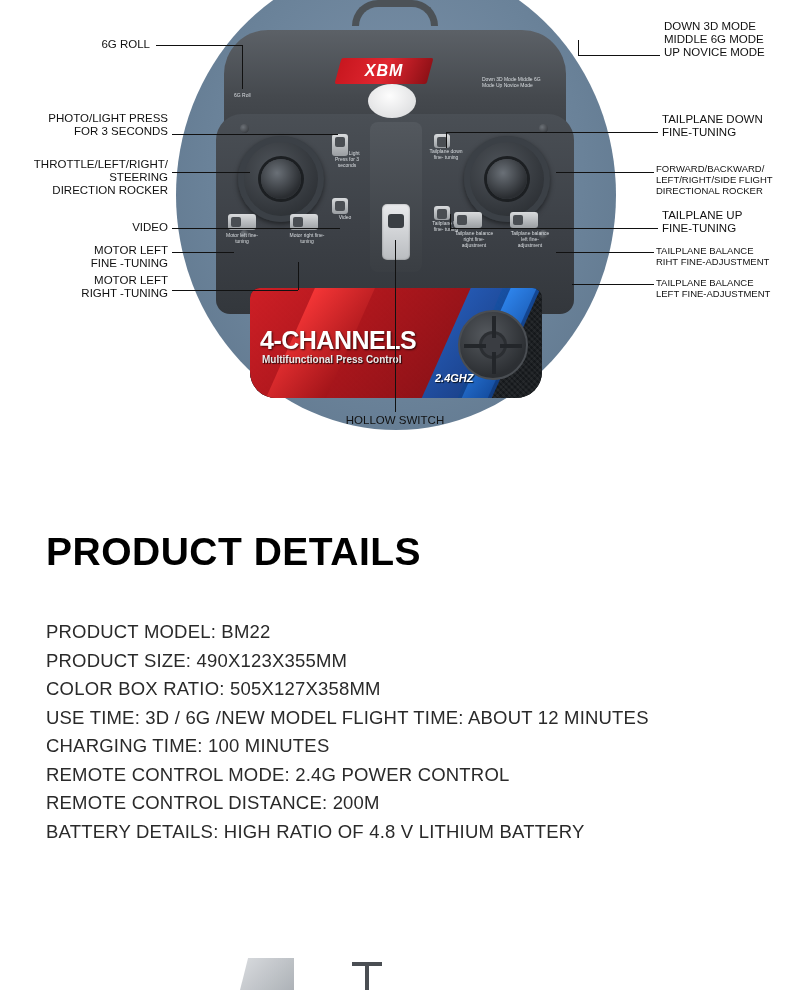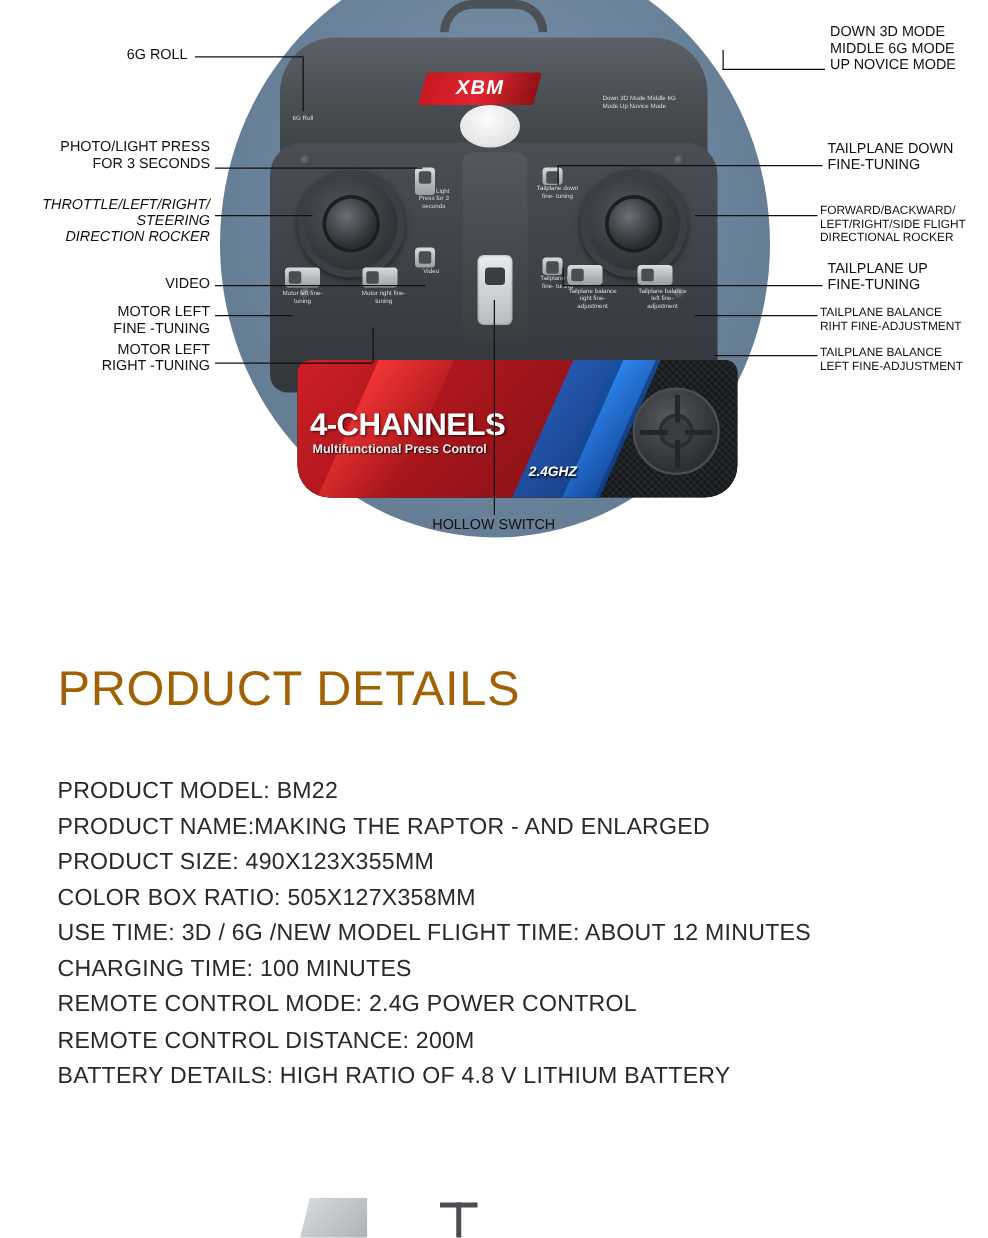--- a/index.html
+++ b/index.html
@@ -36,21 +36,21 @@
     position: absolute; left: 14px; top: 12px; width: 342px; height: 120px;
     background: linear-gradient(180deg,#5c6167 0%, #45494e 55%, #3a3e43 100%);
     border-radius: 44px 44px 18px 18px;
   }
   .body-main {
     position: absolute; left: 6px; top: 96px; width: 358px; height: 200px;
     background: linear-gradient(180deg,#4a4f55 0%, #3c4046 60%, #33373c 100%);
     border-radius: 26px 26px 14px 14px;
   }
   .bottom-panel {
-    position: absolute; left: 28px; top: 270px; width: 352px; height: 110px;
+    position: absolute; left: 40px; top: 270px; width: 292px; height: 110px;
     background: linear-gradient(180deg,#1a1d21 0%, #121417 100%);
     border-radius: 10px 10px 26px 26px;
     overflow: hidden;
   }
   .carbon {
     position: absolute; inset: 0;
     background:
       repeating-linear-gradient(45deg, rgba(255,255,255,.045) 0 2px, rgba(0,0,0,0) 2px 4px),
       repeating-linear-gradient(-45deg, rgba(255,255,255,.03) 0 2px, rgba(0,0,0,0) 2px 4px),
       #15181b;
@@ -181,21 +181,21 @@
   .callout.r { text-align: right; }
   .callout.l { text-align: left; }
   .callout.c { text-align: center; }
 
   .lead { position: absolute; background: #111; height: 1px; }
   .leadv { position: absolute; background: #111; width: 1px; }
 
   
   .pd-title {
     position: absolute; left: 46px; top: 530px;
-    font-size: 39px; font-weight: 400; color: #a16207; letter-spacing: .5px;
+    font-size: 39px; font-weight: 700; color: #000000; letter-spacing: .5px;
   }
   .pd-list {
     position: absolute; left: 46px; top: 618px; width: 730px;
   }
   .pd-list div {
     font-size: 18.5px; color: #2a2a2a; line-height: 28.5px;
     letter-spacing: .2px;
   }
   .footer-shape {
     position: absolute; left: 238px; top: 958px; width: 56px; height: 40px;
@@ -297,21 +297,21 @@
     </div>
 
     <div class="callout r" style="left:30px; top:38px; width:120px;">6G ROLL</div>
     <div class="lead" style="left:156px; top:45px; width:86px;"></div>
     <div class="leadv" style="left:242px; top:45px; height:44px;"></div>
 
     <div class="callout r" style="left:8px; top:112px; width:160px;">PHOTO/LIGHT PRESS
 FOR  3 SECONDS</div>
     <div class="lead" style="left:172px; top:134px; width:166px;"></div>
 
-    <div class="callout r" style="left:4px; top:158px; width:164px;font-style:italic;">THROTTLE/LEFT/RIGHT/
+    <div class="callout r" style="left:4px; top:158px; width:164px;">THROTTLE/LEFT/RIGHT/
 STEERING
 DIRECTION ROCKER</div>
     <div class="lead" style="left:172px; top:172px; width:78px;"></div>
 
     <div class="callout r" style="left:60px; top:221px; width:108px;">VIDEO</div>
     <div class="lead" style="left:172px; top:228px; width:168px;"></div>
 
     <div class="callout r" style="left:18px; top:244px; width:150px;">MOTOR LEFT
 FINE -TUNING</div>
     <div class="lead" style="left:172px; top:252px; width:62px;"></div>
@@ -351,21 +351,20 @@
     <div class="lead" style="left:572px; top:284px; width:82px;"></div>
 
     <div class="callout c" style="left:330px; top:414px; width:130px;">HOLLOW SWITCH</div>
     <div class="leadv" style="left:395px; top:240px; height:172px;"></div>
   </div>
 
   <div class="pd-title">PRODUCT DETAILS</div>
 
   <div class="pd-list">
     <div>PRODUCT MODEL: BM22</div>
-    <div>PRODUCT NAME:MAKING THE RAPTOR - AND ENLARGED</div>
     <div>PRODUCT SIZE: 490X123X355MM</div>
     <div>COLOR BOX RATIO: 505X127X358MM</div>
     <div>USE TIME: 3D / 6G /NEW MODEL FLIGHT TIME: ABOUT 12 MINUTES</div>
     <div>CHARGING TIME: 100 MINUTES</div>
     <div>REMOTE CONTROL MODE: 2.4G POWER CONTROL</div>
     <div>REMOTE CONTROL DISTANCE: 200M</div>
     <div>BATTERY DETAILS: HIGH RATIO OF 4.8 V LITHIUM BATTERY</div>
   </div>
 
   <div class="footer-shape"></div>

